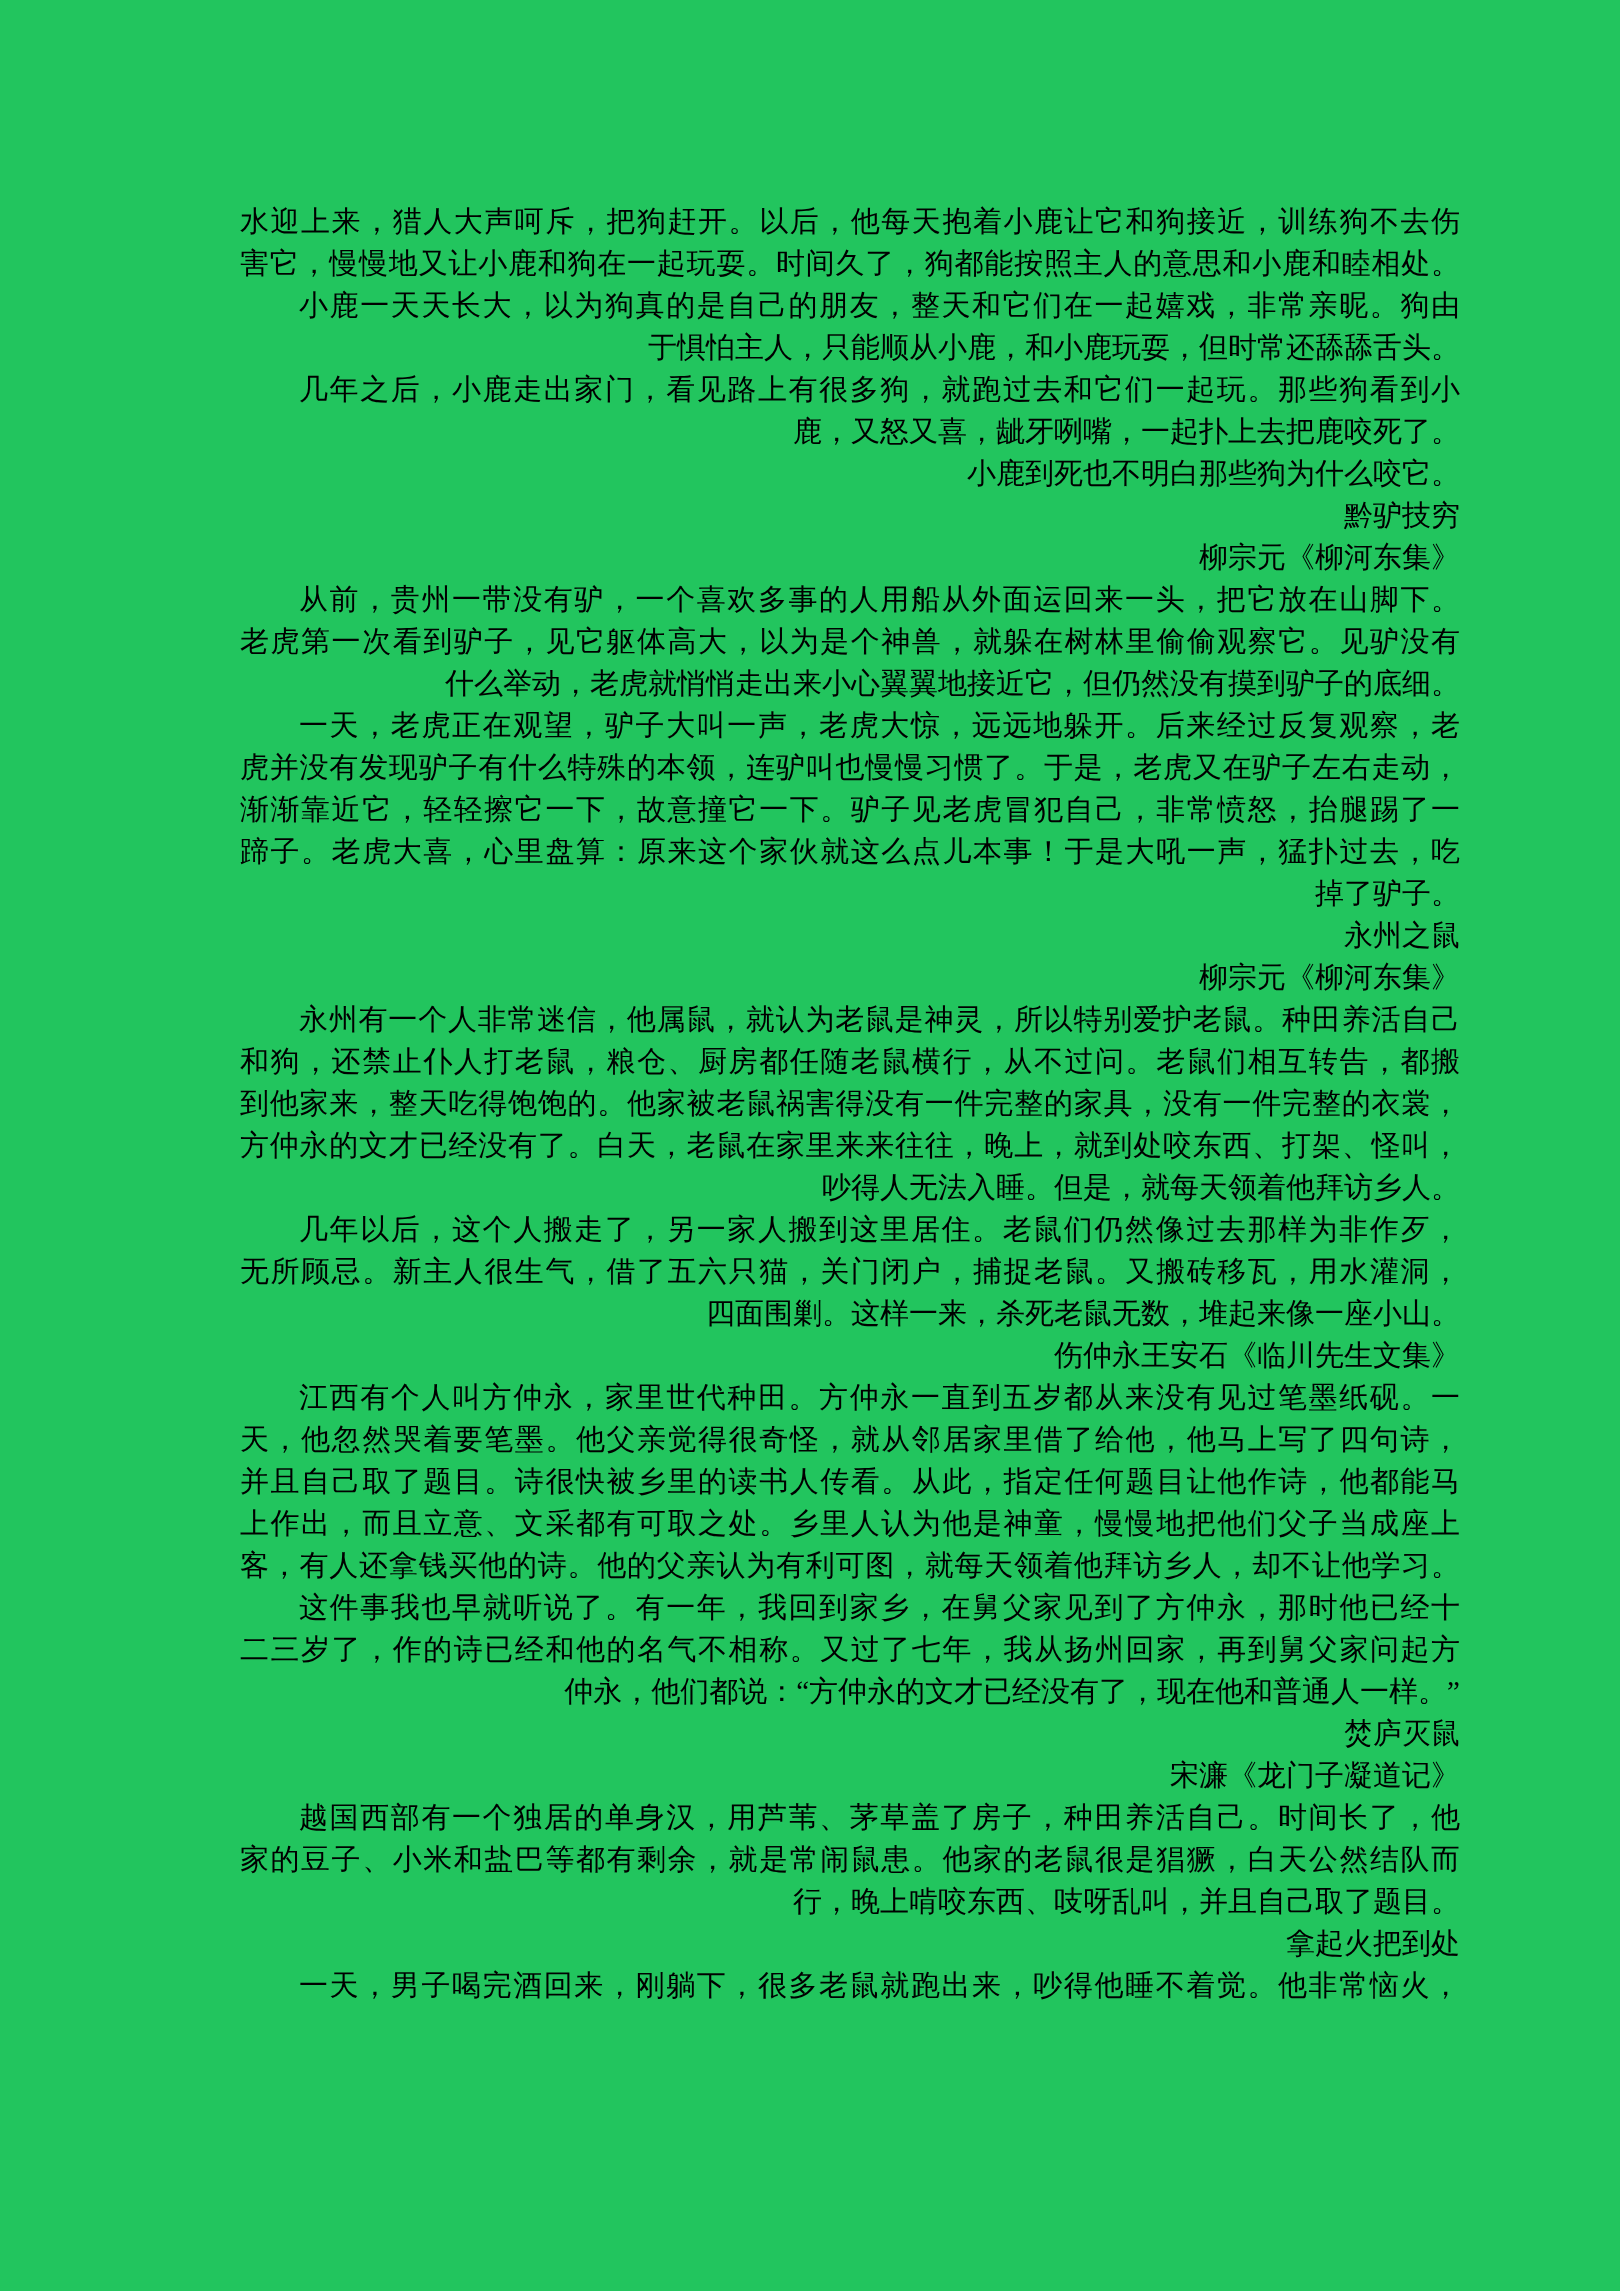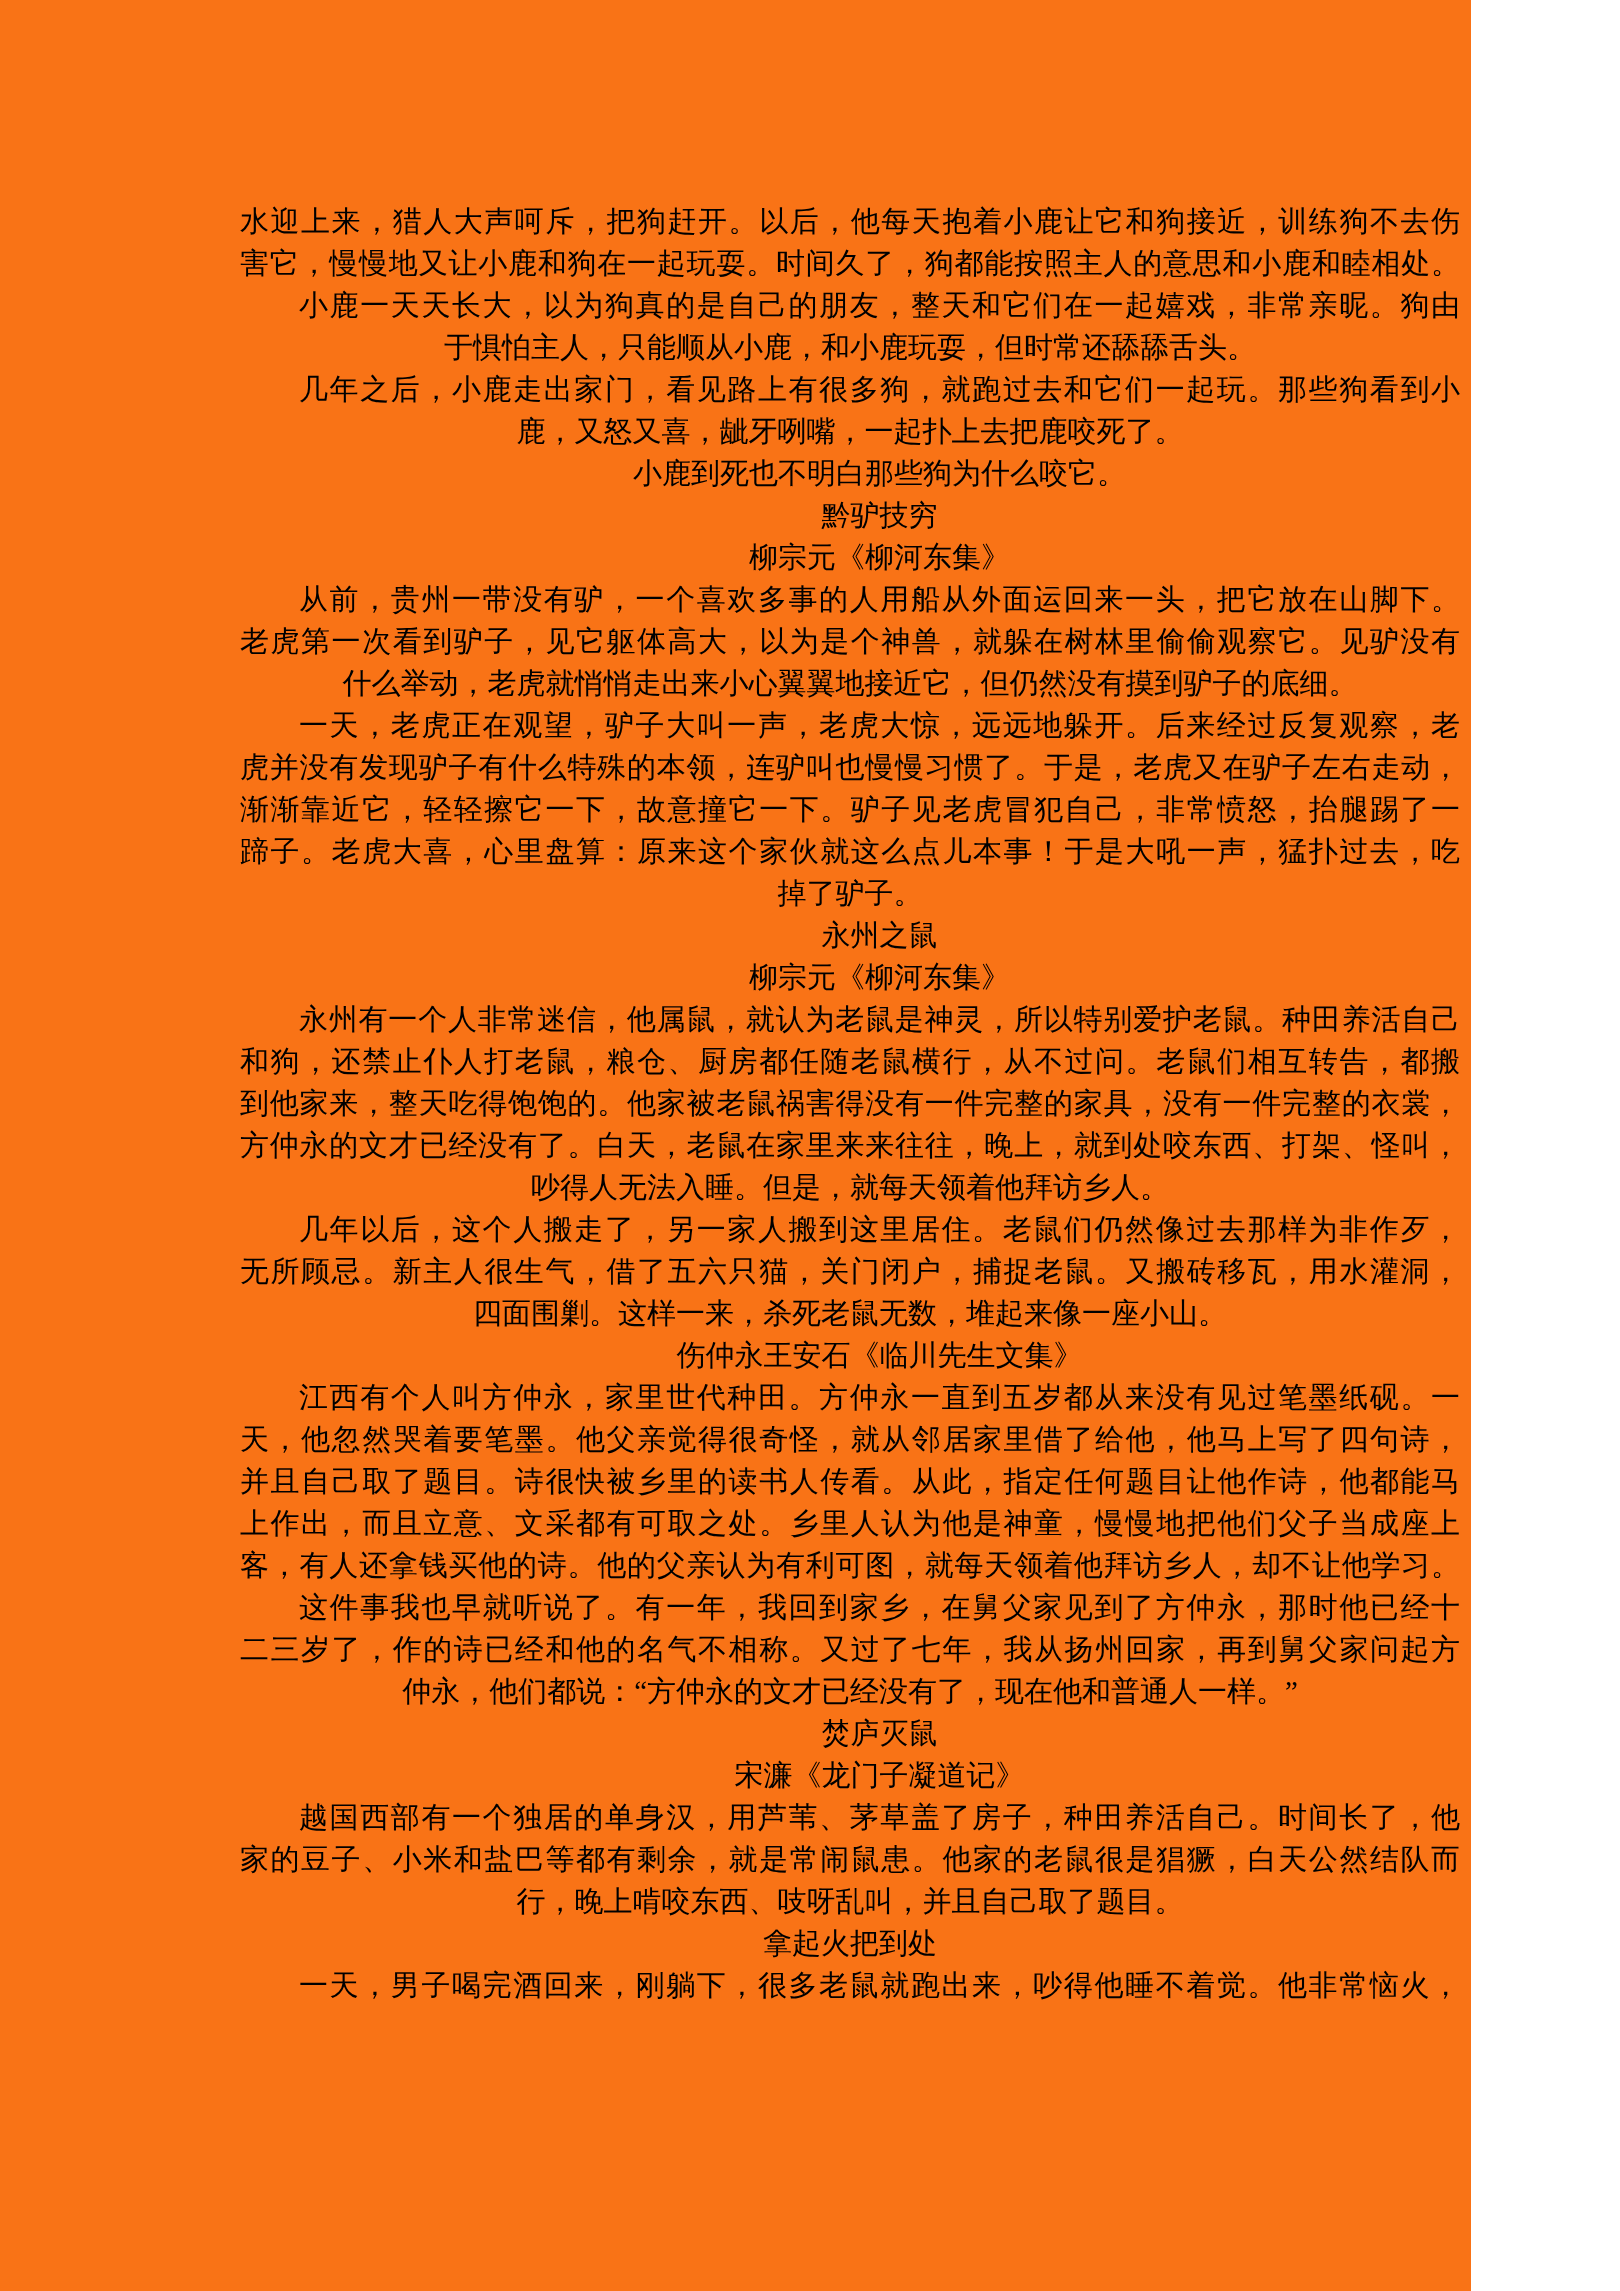--- a/index.html
+++ b/index.html
@@ -7,38 +7,38 @@
     padding: 0;
   }
   body {
     width: 1620px;
     height: 2292px;
     background: #ffffff;
     overflow: hidden;
   }
   .page {
     position: relative;
-    width: 1471px;
+    width: 1620px;
     height: 2292px;
-    background: #f97316;
+    background: #22c55e;
   }
   .text-block {
     position: absolute;
     left: 240px;
     top: 200px;
     width: 1220px;
     font-family: "Liberation Serif", "DejaVu Serif", serif;
     font-size: 29px;
     line-height: 42px;
     color: #000000;
     -webkit-font-smoothing: antialiased;
   }
   .line {
     white-space: nowrap;
-    text-align: center;
+    text-align: right;
   }
   .line.fill {
     white-space: normal;
     text-align: justify;
     text-align-last: justify;
   }
   .line.indent {
     text-indent: 59px;
   }
 </style>

